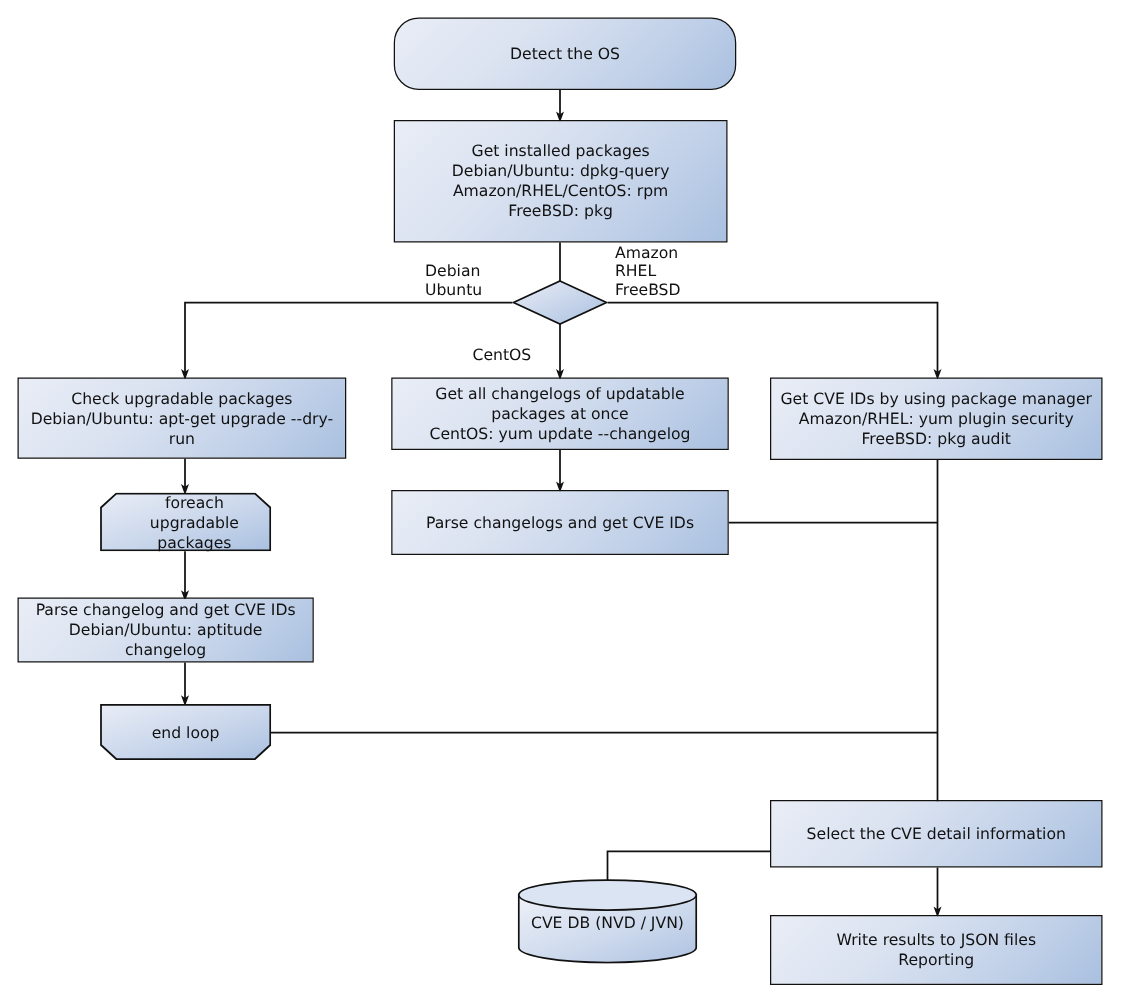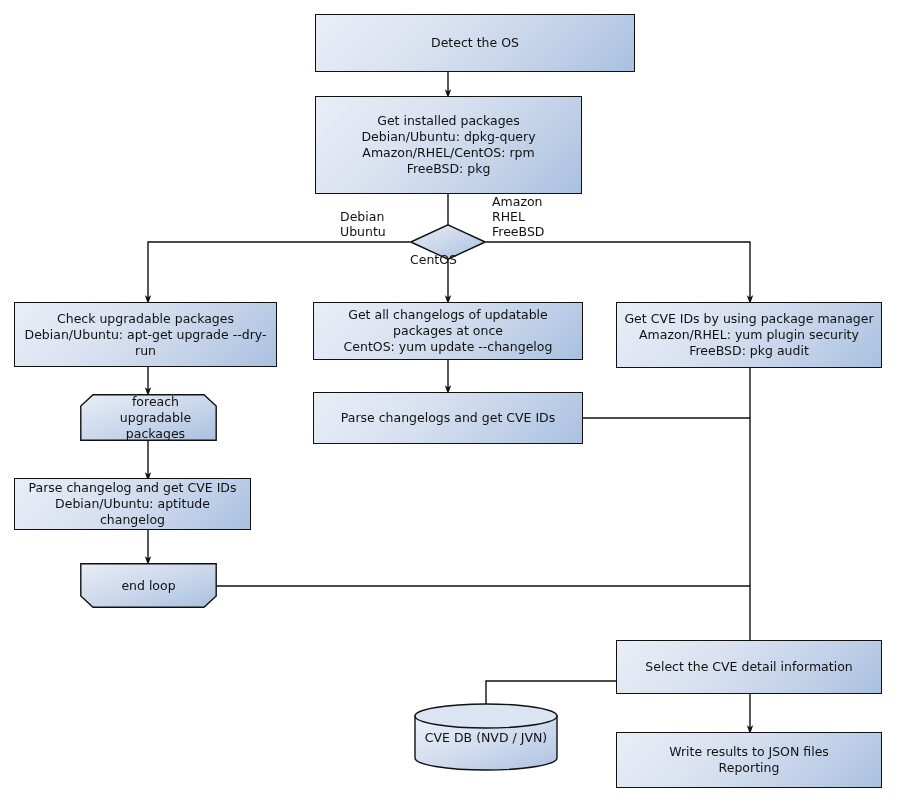--- a/index.html
+++ b/index.html
@@ -103,21 +103,21 @@
       <path d="M583,418 L750,418"></path>
 
       <path d="M216,586 L750,586"></path>
 
       <path d="M750,694 L750,730" marker-end="url(#arrow)"></path>
 
       <path d="M616,681 L486,681 L486,706"></path>
     </g>
   </svg>
 
-  <div class="node proc" style="left:315px; top:14px; width:320px; height:58px;">
+  <div class="node proc" style="left:315px; top:14px; width:274px; height:58px;border-radius:20px;">
     <span class="lbl">Detect the OS</span>
   </div>
 
   <div class="node proc" style="left:315px; top:96px; width:267px; height:98px;align-items:center;">
     <span class="lbl">Get installed packages
 Debian/Ubuntu: dpkg-query
 Amazon/RHEL/CentOS: rpm
 FreeBSD: pkg</span>
   </div>
 
@@ -135,21 +135,21 @@
     <span class="lbl"></span>
   </div>
 
   <div class="edge-label" style="left:340px; top:209px; width:70px;">Debian
 Ubuntu</div>
 
   <div class="edge-label" style="left:492px; top:194px; width:80px;">Amazon
 RHEL
 FreeBSD</div>
 
-  <div class="edge-label" style="left:378px; top:252px; width:62px;margin-left:32px;">CentOS</div>
+  <div class="edge-label" style="left:378px; top:276px; width:62px;">CentOS</div>
 
   <div class="node proc" style="left:14px; top:302px; width:263px; height:65px;">
     <span class="lbl">Check upgradable packages
 Debian/Ubuntu: apt-get upgrade --dry-run</span>
   </div>
 
   <div class="node proc" style="left:313px; top:302px; width:270px; height:58px;justify-content:flex-end;">
     <span class="lbl">Get all changelogs of updatable packages at once
 CentOS: yum update --changelog</span>
   </div>

